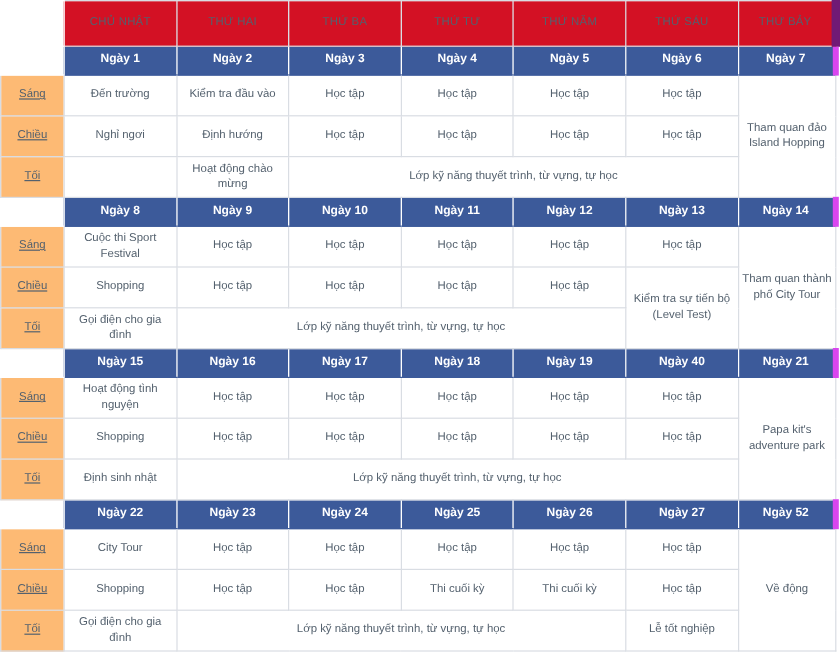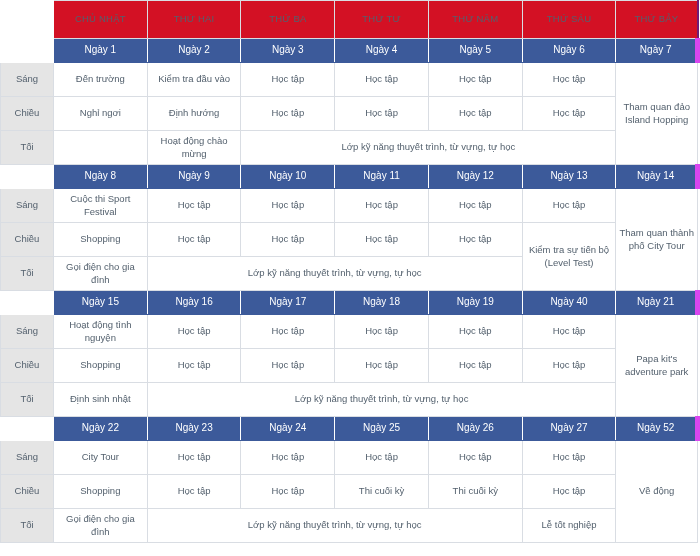--- a/index.html
+++ b/index.html
@@ -39,42 +39,43 @@
     font-size: 10.5px;
     letter-spacing: .2px;
     height: 38px;
     border: 1px solid #d31124;
     border-right: 1px solid #ffffff;
   }
   thead th.corner {
     background: #ffffff;
     border: 1px solid #ffffff;
   }
-  thead th.lastcol { border-right: 2px solid #701a75; }
+  thead th.lastcol { border-right: 7px solid #701a75; }
 
   
   tr.week-row td {
     background: #3c5a9a;
     color: #ffffff;
-    font-weight: normal;
+    font-weight: bold;
     font-size: 10px;
     height: 24px;
     border: 1px solid #3c5a9a;
     border-right: 1px solid #ffffff;
   }
   tr.week-row td.blank {
     background: #ffffff;
     border: 1px solid #ffffff;
   }
   tr.week-row td.lastweek { border-right: 5px solid #d946ef; }
 
   td.rowlabel {
     color: #54616e;
     font-size: 9.5px;
-    background: #e5e5e5;
+    background: #fdba74;
+    text-decoration: underline;
   }
   td.cell { height: 34px; }
   td.merged-evening { }
   td.empty { background: #ffffff; }
 </style>
 </head>
 <body>
 
 <table class="schedule">
   <colgroup>

